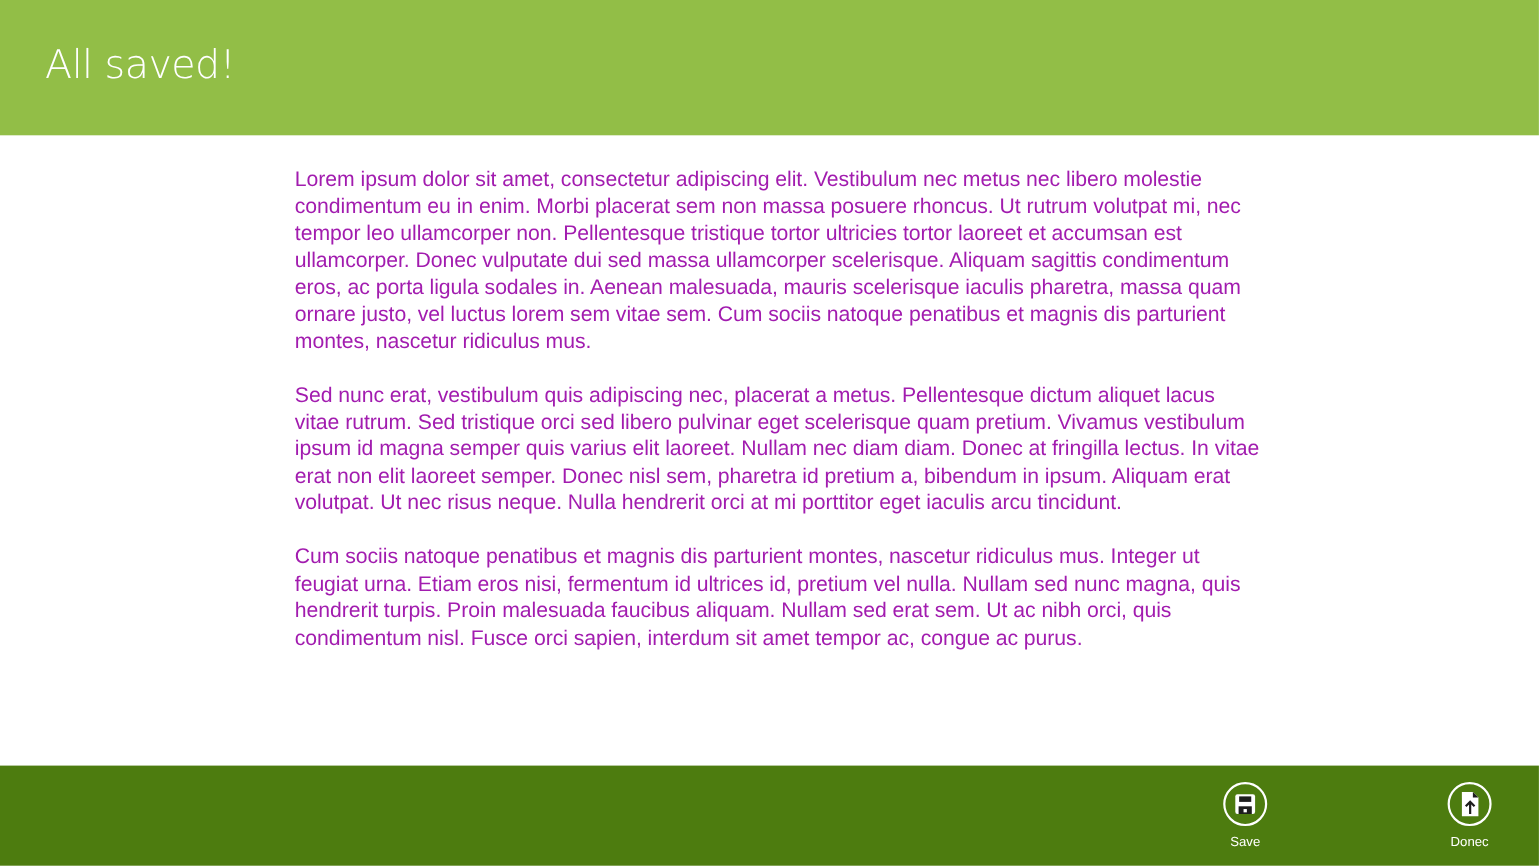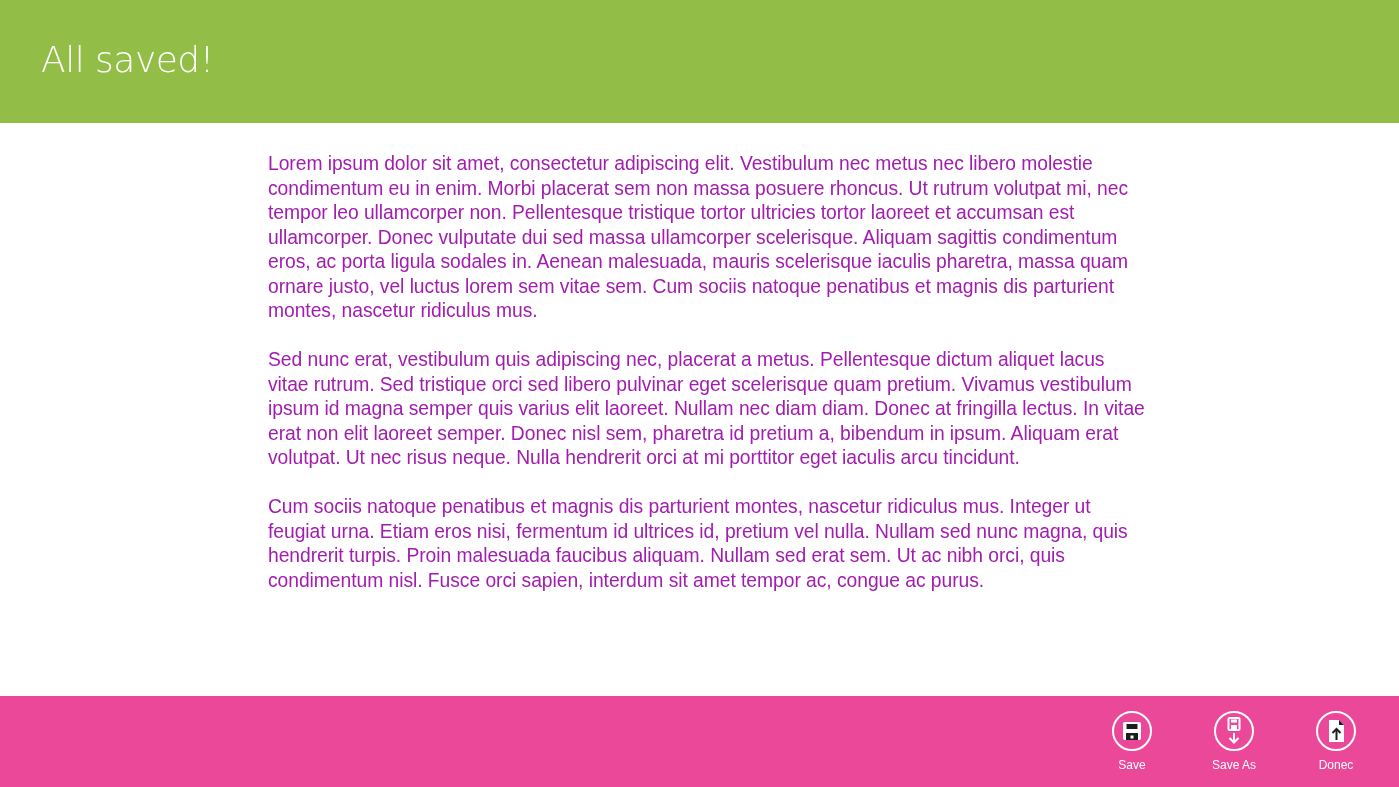--- a/index.html
+++ b/index.html
@@ -43,21 +43,21 @@
       font-size: 19.3px;
       line-height: 24.5px;
       letter-spacing: -0.05px;
     }
     .appbar {
       position: absolute;
       left: 0;
       top: 696px;
       width: 1399px;
       height: 91px;
-      background: #ec4899;
+      background: #4d7c0f;
     }
     .appbar-btn {
       position: absolute;
       top: 0;
       width: 90px;
       height: 91px;
       cursor: pointer;
     }
     .appbar-btn .circle {
       position: absolute;
@@ -104,32 +104,20 @@
       <svg viewBox="0 0 36 36">
         <rect x="9" y="9" width="18" height="18" rx="2" fill="#ffffff"></rect>
         <rect x="12.5" y="11" width="11" height="5" fill="#1d1d1d"></rect>
         <rect x="12" y="20" width="12" height="7" fill="#1d1d1d"></rect>
         <rect x="16.5" y="22.5" width="3" height="3" fill="#ffffff"></rect>
       </svg>
     </div>
     <div class="label">Save</div>
   </div>
 
-  <div class="appbar-btn" style="left:1189px;">
-    <div class="circle">
-      <svg viewBox="0 0 36 36">
-        <rect x="12.5" y="5" width="11" height="12" rx="1" fill="none" stroke="#ffffff" stroke-width="2"></rect>
-        <rect x="15" y="6.5" width="6" height="3" fill="#ffffff"></rect>
-        <rect x="15" y="12" width="6" height="4" fill="#ffffff"></rect>
-        <line x1="18" y1="20" x2="18" y2="29" stroke="#ffffff" stroke-width="2"></line>
-        <polyline points="13.5,25 18,29.5 22.5,25" fill="none" stroke="#ffffff" stroke-width="2"></polyline>
-      </svg>
-    </div>
-    <div class="label">Save As</div>
-  </div>
 
   <div class="appbar-btn" style="left:1291px;">
     <div class="circle">
       <svg viewBox="0 0 36 36">
         <path d="M11 7 L21 7 L26 12 L26 29 L11 29 Z" fill="#ffffff"></path>
         <path d="M21 7 L21 12 L26 12 Z" fill="#1d1d1d"></path>
         <line x1="18.5" y1="16" x2="18.5" y2="27" stroke="#1d1d1d" stroke-width="2"></line>
         <polyline points="14.5,20 18.5,16 22.5,20" fill="none" stroke="#1d1d1d" stroke-width="2"></polyline>
       </svg>
     </div>

